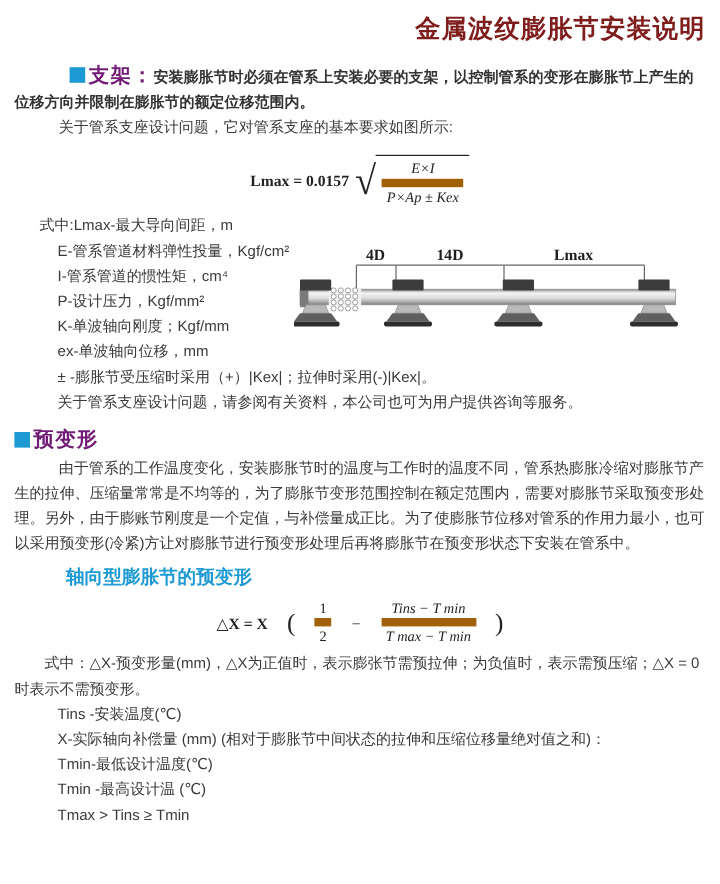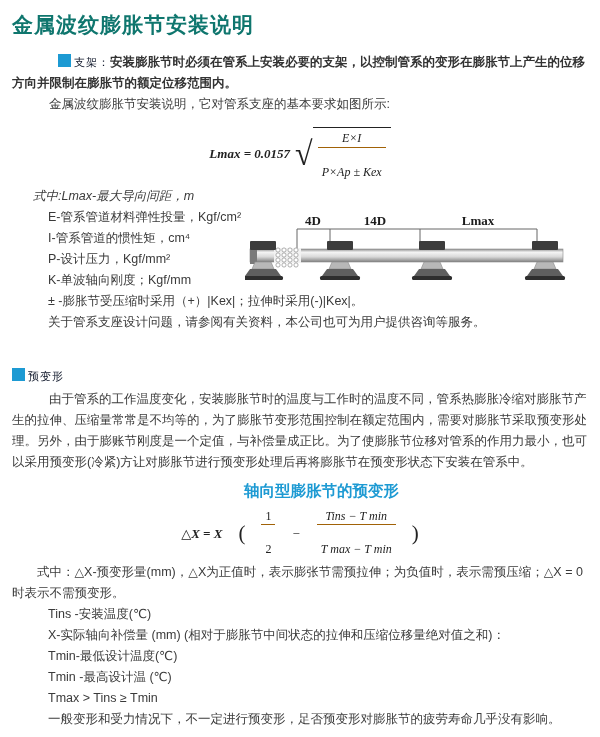--- a/index.html
+++ b/index.html
@@ -3,88 +3,89 @@
 <meta charset="utf-8">
 <style>
   html,body{margin:0;padding:0;background:#ffffff;}
   body{
     width:600px;height:737px;overflow:hidden;position:relative;
     font-family:"Liberation Sans","DejaVu Sans",sans-serif;
     color:#3a3a3a;font-size:12.5px;line-height:21px;
   }
   .page{padding:0 12px;}
   h1.doc-title{
-    margin:12px 0 14px;text-align:left;color:#0f766e;
+    margin:12px 0 14px;text-align:right;color:#7f1d1d;
     font-size:21px;line-height:26px;letter-spacing:1px;font-weight:bold;
   }
   .sq{display:inline-block;width:13px;height:13px;background:#1d9ad3;
       vertical-align:-1px;margin-right:3px;}
-  .sec-head{color:#0f172a;font-size:11px;font-weight:normal;letter-spacing:1px;}
+  .sec-head{color:#701a75;font-size:17px;font-weight:bold;letter-spacing:1px;}
   .lead{margin:0;text-indent:46px;}
   .lead .lead-text{font-weight:bold;color:#333;}
   .p{margin:0;text-indent:37px;}
   .para-block{margin:2px 0 0;}
   .sec-title{margin:6px 0 2px;font-size:17px;line-height:22px;}
   
   .formula{display:flex;align-items:center;justify-content:center;gap:5px;
     font-family:"Liberation Serif","DejaVu Serif",serif;color:#222;
     font-size:13px;line-height:1.2;}
-  .f-lhs{font-weight:bold;font-style:italic;}
+  .f-lhs{font-weight:bold;}
   .root-sign{font-size:32px;font-weight:400;line-height:0.9;margin-right:-5px;
     transform:scaleY(1.05);}
   .root-bar{border-top:1.7px solid #222;padding:2px 5px 0;}
   .frac{display:inline-flex;flex-direction:column;align-items:center;
     font-size:12px;line-height:1.15;}
   .frac .num{padding:0 4px 1px;}
-  .frac .den{border-top:1px solid #a16207;padding:18px 4px 0;}
+  .frac .den{border-top:7px solid #a16207;padding:2px 4px 0;}
   .italic{font-style:italic;}
   .paren{font-size:21px;font-weight:400;line-height:1;}
   .f-min{padding:0 1px;}
   .formula-lmax{margin:12px 0 6px;}
   .formula-dx{margin:9px 0 5px;gap:16px;}
   
   .defs-wrap{position:relative;margin-top:4px;min-height:172px;}
   .def-line{margin:0;}
-  .ind-1{text-indent:21px;font-style:italic;}
+  .ind-1{text-indent:21px;}
   .ind-2{padding-left:36px;}
   .note-first{margin:0;text-indent:25px;}
   .sub-head{color:#1d9ad3;font-weight:bold;font-size:15.5px;line-height:20px;margin:8px 0 4px;}
-  .sub-head.axial{margin-left:43px;text-align:center;}
+  .sub-head.axial{margin-left:43px;}
   .sub-head.lateral{margin-left:23px;margin-top:4px;}
   .diagram{position:absolute;left:233px;top:26px;}
 </style>
 </head>
 <body>
 
 <div class="page">
 
   <h1 class="doc-title">金属波纹膨胀节安装说明</h1>
 
   <p class="lead">
     <span class="sq"></span><span class="sec-head">支架：</span><span class="lead-text">安装膨胀节时必须在管系上安装必要的支架，以控制管系的变形在膨胀节上产生的位移方向并限制在膨胀节的额定位移范围内。</span>
   </p>
-  <p class="p">金属波纹膨胀节安装说明，它对管系支座的基本要求如图所示:</p>
+  <p class="p">关于管系支座设计问题，它对管系支座的基本要求如图所示:</p>
 
   <div class="formula formula-lmax">
     <span class="f-lhs">Lmax = 0.0157</span>
     <span class="root-sign">√</span>
     <span class="root-bar">
       <span class="frac italic">
         <span class="num">E×I</span>
         <span class="den">P×Ap ± Kex</span>
       </span>
     </span>
   </div>
 
   <div class="defs-wrap">
     <p class="def-line ind-1">式中:Lmax-最大导向间距，m</p>
     <p class="def-line ind-2">E-管系管道材料弹性投量，Kgf/cm²</p>
     <p class="def-line ind-2">I-管系管道的惯性矩，cm⁴</p>
     <p class="def-line ind-2">P-设计压力，Kgf/mm²</p>
     <p class="def-line ind-2">K-单波轴向刚度；Kgf/mm</p>
+    <p class="def-line ind-2">ex-单波轴向位移，mm</p>
     <p class="def-line ind-2">± -膨胀节受压缩时采用（+）|Kex|；拉伸时采用(-)|Kex|。</p>
     <p class="def-line ind-2">关于管系支座设计问题，请参阅有关资料，本公司也可为用户提供咨询等服务。</p>
 
     <svg class="diagram" width="355" height="95" viewBox="0 0 355 95">
       <defs>
         <linearGradient id="pipeGrad" x1="0" y1="0" x2="0" y2="1">
           <stop offset="0" stop-color="#8f8f8f"></stop>
           <stop offset="0.25" stop-color="#f4f4f4"></stop>
           <stop offset="0.6" stop-color="#d9d9d9"></stop>
           <stop offset="1" stop-color="#808080"></stop>
@@ -161,16 +162,15 @@
     </span>
     <span class="paren">)</span>
   </div>
 
   <p class="note-first">式中：△X-预变形量(mm)，△X为正值时，表示膨张节需预拉伸；为负值时，表示需预压缩；△X = 0时表示不需预变形。</p>
   <p class="def-line ind-2">Tins -安装温度(℃)</p>
   <p class="def-line ind-2">X-实际轴向补偿量 (mm) (相对于膨胀节中间状态的拉伸和压缩位移量绝对值之和)：</p>
   <p class="def-line ind-2">Tmin-最低设计温度(℃)</p>
   <p class="def-line ind-2">Tmin -最高设计温 (℃)</p>
   <p class="def-line ind-2">Tmax &gt; Tins ≥ Tmin</p>
-  <p class="def-line ind-2">一般变形和受力情况下，不一定进行预变形，足否预变形对膨胀节的疲劳寿命几乎没有影响。</p>
 
 
 </div>
 
 </body></html>

